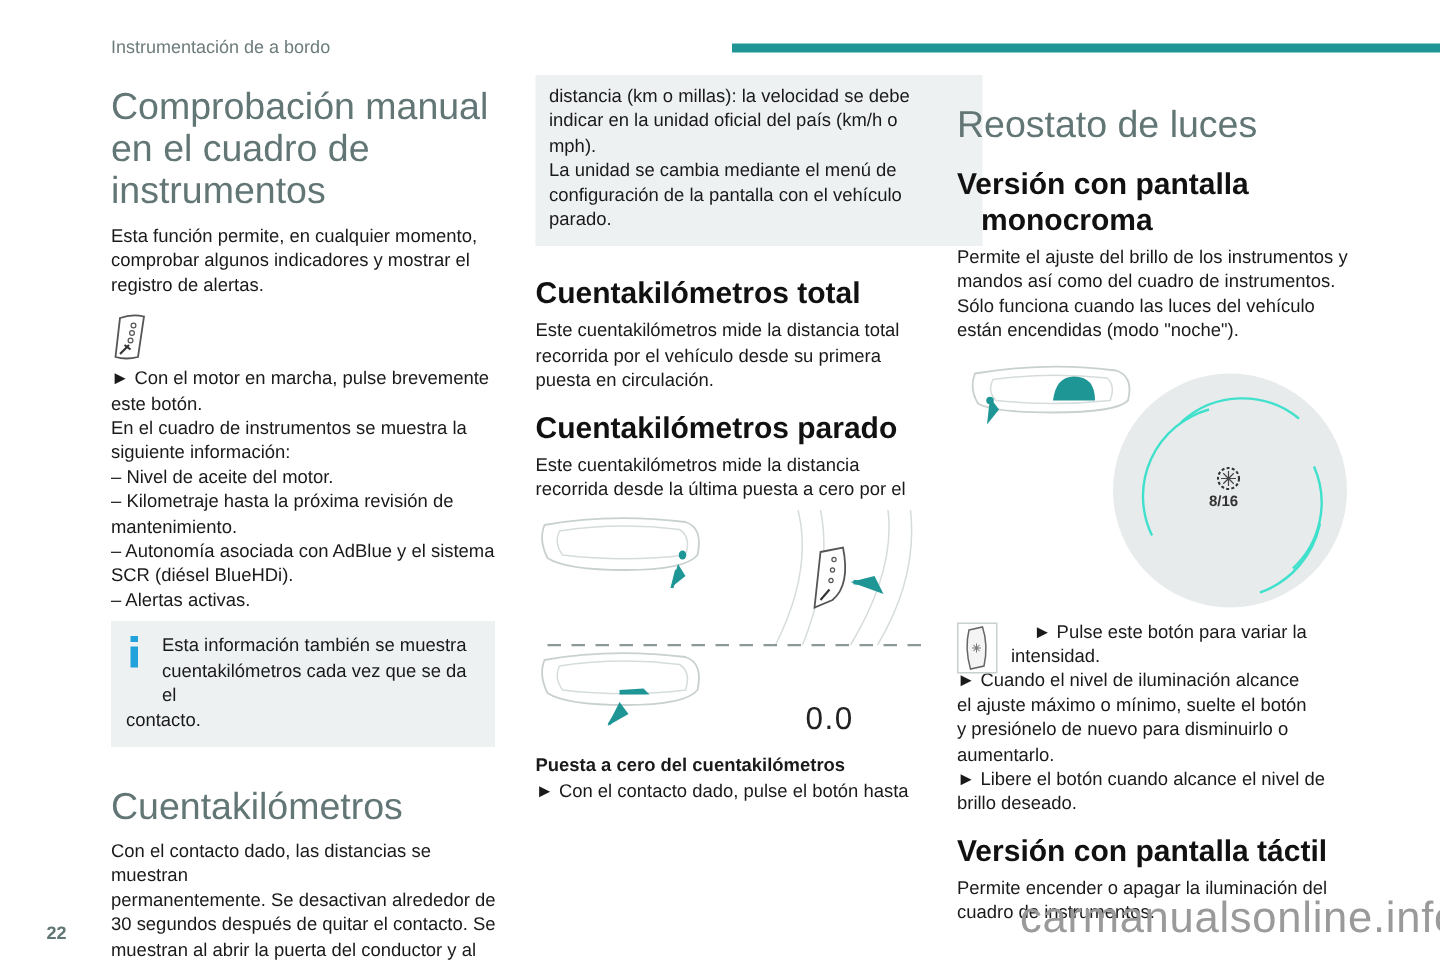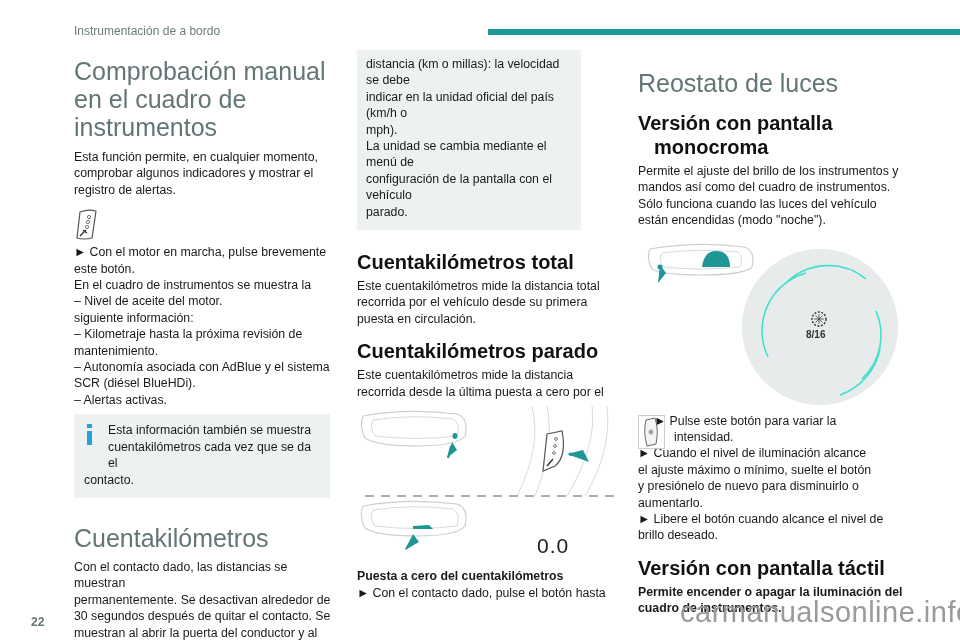--- a/index.html
+++ b/index.html
@@ -49,22 +49,22 @@
       <circle cx="13" cy="19" r="1.6" fill="none" stroke="#555" stroke-width="0.8"></circle>
       <path d="M6 28 L12 22 M9 22 L13 25" stroke="#333" stroke-width="1.4"></path>
     </svg>
   </div>
   <div style="margin-top:2px;">
     <div class="line">► Con el motor en marcha, pulse brevemente</div>
     <div class="line">este botón.</div>
   </div>
   <div>
     <div class="line">En el cuadro de instrumentos se muestra la</div>
+    <div class="line">siguiente información:</div>
     <div class="line">– Nivel de aceite del motor.</div>
-    <div class="line">siguiente información:</div>
     <div class="line">– Kilometraje hasta la próxima revisión de</div>
     <div class="line">mantenimiento.</div>
     <div class="line">– Autonomía asociada con AdBlue y el sistema</div>
     <div class="line">SCR (diésel BlueHDi).</div>
     <div class="line">– Alertas activas.</div>
   </div>
   <div class="note" style="margin-top:6px; width:256px;">
     <div class="info-i">
         <div class="dot"></div>
         <div class="stem"></div>
@@ -78,21 +78,21 @@
     <div class="line">Con el contacto dado, las distancias se muestran</div>
     <div class="line">permanentemente. Se desactivan alrededor de</div>
     <div class="line">30 segundos después de quitar el contacto. Se</div>
     <div class="line">muestran al abrir la puerta del conductor y al</div>
     <div class="line">bloquear o desbloquear el vehículo.</div>
   </div>
 
 </div>
 
 <div class="col col2" style="top:50px;">
-  <div class="note" style="width:224px; padding:6px 9px 10px 9px;">
+  <div class="note" style="width:298px; padding:6px 9px 10px 9px;">
     <div class="line">distancia (km o millas): la velocidad se debe</div>
     <div class="line">indicar en la unidad oficial del país (km/h o</div>
     <div class="line">mph).</div>
     <div class="line">La unidad se cambia mediante el menú de</div>
     <div class="line">configuración de la pantalla con el vehículo</div>
     <div class="line">parado.</div>
   </div>
   <div class="h2" style="margin-top:20px;">Cuentakilómetros total</div>
   <div style="margin-top:4px;">
     <div class="line">Este cuentakilómetros mide la distancia total</div>
@@ -179,30 +179,30 @@
     </svg>
     <div style="position:absolute; left:168px; top:90px; font-size:10px; font-weight:bold; color:#333;">8/16</div>
   </div>
   <div style="position:relative; margin-top:2px;">
     <div style="position:absolute; left:0; top:2px; width:27px; height:34px; border:1px solid #c8d0d0;">
       <svg width="25" height="32" viewBox="0 0 25 32">
         <path d="M7 4 L16 2 Q20 14 17 28 L8 30 Q4 16 7 4 Z" fill="#f4f4f4" stroke="#666" stroke-width="1"></path>
         <path d="M12 13 L12 19 M9 16 L15 16 M10 14 L14 18 M14 14 L10 18" stroke="#777" stroke-width="0.7"></path>
       </svg>
     </div>
-    <div class="line" style="padding-left:16px;">► Pulse este botón para variar la</div>
+    <div class="line" style="padding-left:16px;text-align:center;">► Pulse este botón para variar la</div>
     <div class="line" style="padding-left:36px;">intensidad.</div>
     <div class="line">► Cuando el nivel de iluminación alcance</div>
     <div class="line">el ajuste máximo o mínimo, suelte el botón</div>
     <div class="line">y presiónelo de nuevo para disminuirlo o</div>
     <div class="line">aumentarlo.</div>
     <div class="line">► Libere el botón cuando alcance el nivel de</div>
     <div class="line">brillo deseado.</div>
   </div>
   <div class="h2" style="margin-top:12px;">Versión con pantalla táctil</div>
-  <div style="margin-top:4px;font-weight:bold;">
+  <div style="margin-top:4px;">
     <div class="line">Permite encender o apagar la iluminación del</div>
     <div class="line">cuadro de instrumentos.</div>
   </div>
 </div>
 
 <div class="page-num">22</div>
 <div class="watermark">carmanualsonline.info</div>
 
 </body></html>

